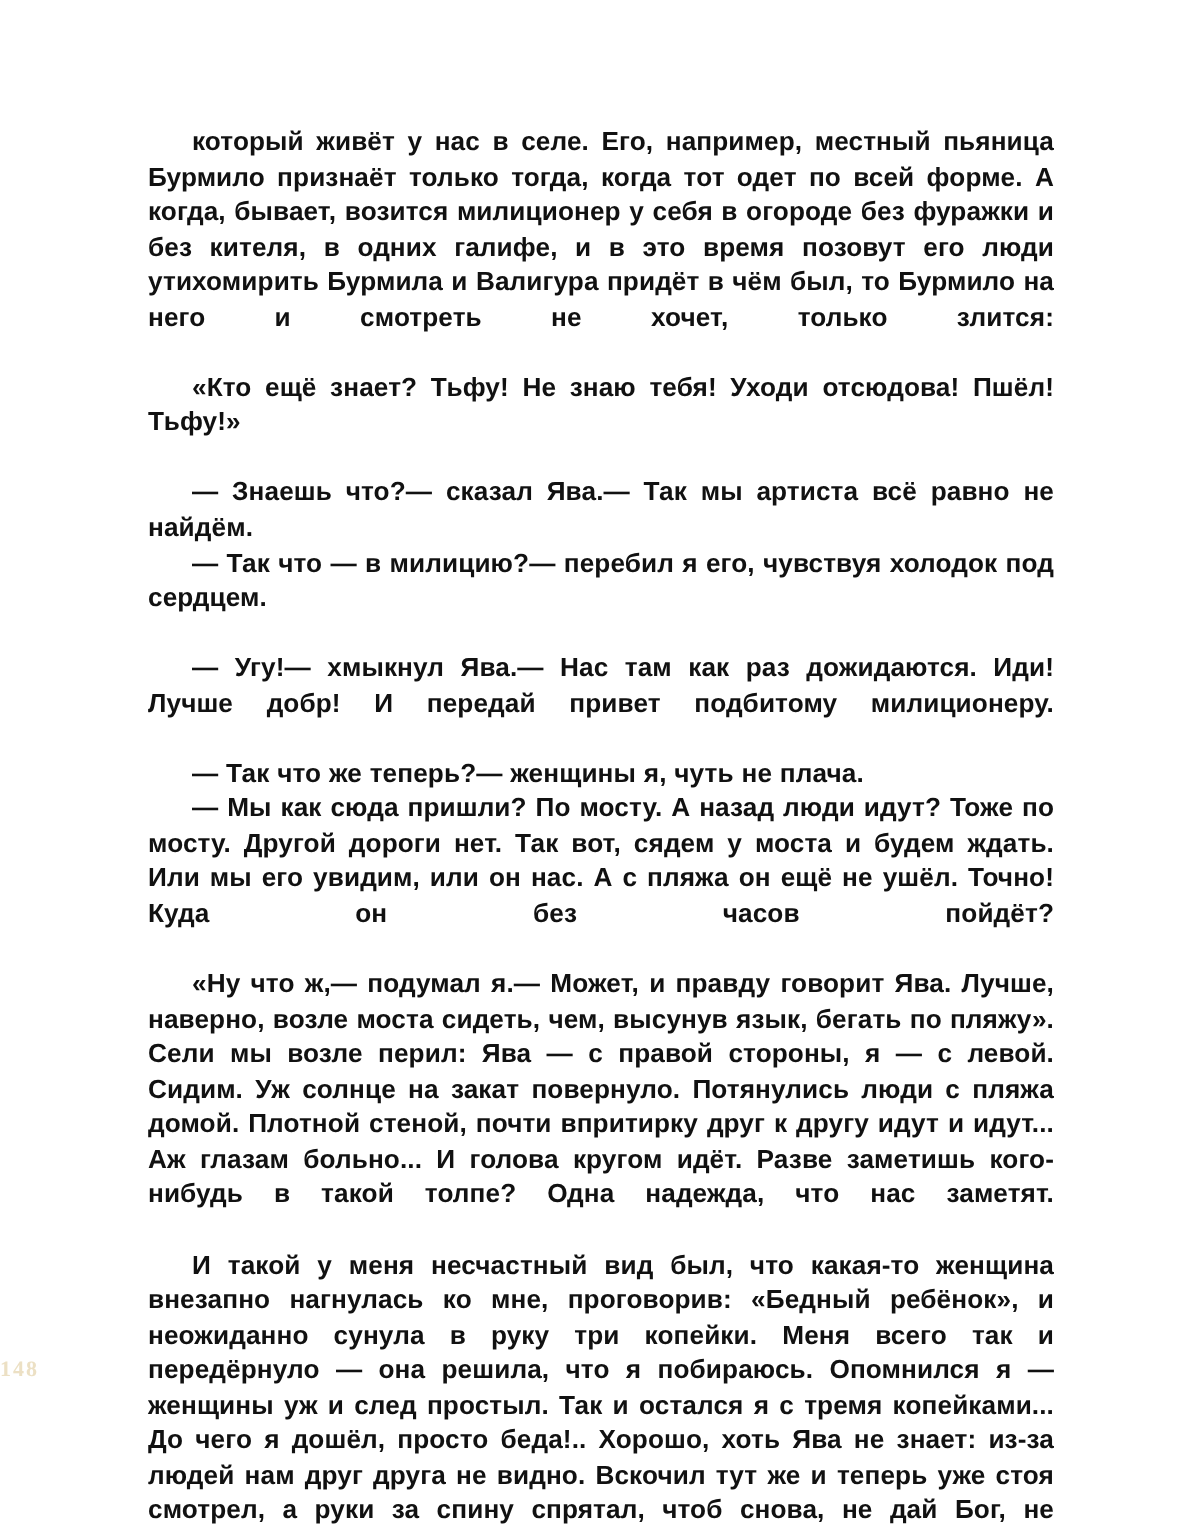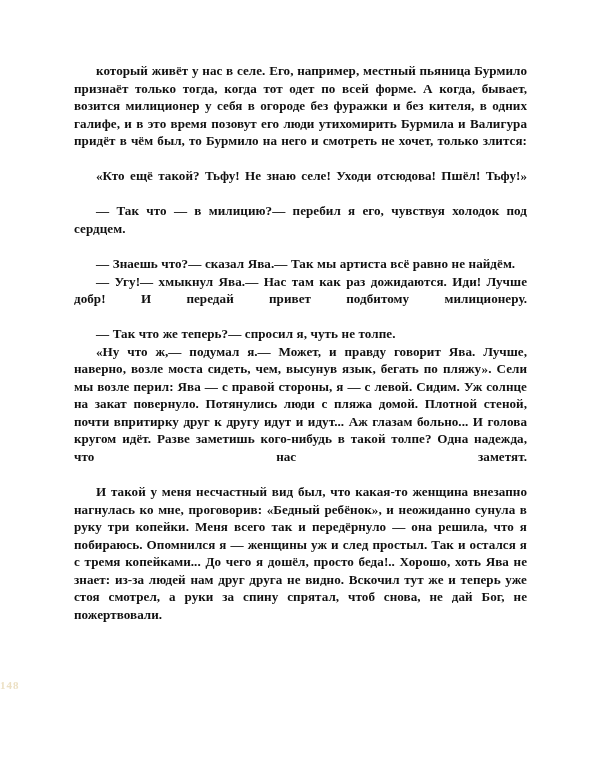--- a/index.html
+++ b/index.html
@@ -30,21 +30,21 @@
     margin: 0;
     text-align: justify;
     text-justify: inter-word;
     text-indent: 22px;
     font-size: 13.1px;
     line-height: 17.55px;
     color: #111111;
     font-weight: 700;
     letter-spacing: 0.05px;
     word-spacing: 0.2px;
-    font-family: Liberation Serif, serif;
+    font-family: Liberation Sans, sans-serif;
     -webkit-font-smoothing: none;
   }
   
   .para:after {
     content: "";
     display: inline-block;
     width: 100%;
   }
   .para.no-stretch:after {
     display: none;
@@ -62,25 +62,26 @@
     font-family: "Liberation Serif", "DejaVu Serif", serif;
   }
 </style>
 </head>
 <body>
 
 <div class="page">
 
   <div class="text-block">
     <p class="para">который живёт у нас в селе. Его, например, местный пьяница Бурмило признаёт только тогда, когда тот одет по всей форме. А когда, бывает, возится милиционер у себя в огороде без фуражки и без кителя, в одних галифе, и в это время позовут его люди утихомирить Бурмила и Валигура придёт в чём был, то Бурмило на него и смотреть не хочет, только злится:</p>
-    <p class="para">«Кто ещё такой? Тьфу! Не знаю селе! Уходи отсюдова! Пшёл! Тьфу!»</p>
+    <p class="para">«Кто ещё знает? Тьфу! Не знаю тебя! Уходи отсюдова! Пшёл! Тьфу!»</p>
+    <p class="para no-stretch">— Знаешь что?— сказал Ява.— Так мы артиста всё равно не найдём.</p>
     <p class="para">— Так что — в милицию?— перебил я его, чувствуя холодок под сердцем.</p>
-    <p class="para no-stretch">— Знаешь что?— сказал Ява.— Так мы артиста всё равно не найдём.</p>
     <p class="para">— Угу!— хмыкнул Ява.— Нас там как раз дожидаются. Иди! Лучше добр! И передай привет подбитому милиционеру.</p>
-    <p class="para no-stretch">— Так что же теперь?— спросил я, чуть не толпе.</p>
+    <p class="para no-stretch">— Так что же теперь?— женщины я, чуть не плача.</p>
+    <p class="para">— Мы как сюда пришли? По мосту. А назад люди идут? Тоже по мосту. Другой дороги нет. Так вот, сядем у моста и будем ждать. Или мы его увидим, или он нас. А с пляжа он ещё не ушёл. Точно! Куда он без часов пойдёт?</p>
     <p class="para">«Ну что ж,— подумал я.— Может, и правду говорит Ява. Лучше, наверно, возле моста сидеть, чем, высунув язык, бегать по пляжу». Сели мы возле перил: Ява — с правой стороны, я — с левой. Сидим. Уж солнце на закат повернуло. Потянулись люди с пляжа домой. Плотной стеной, почти впритирку друг к другу идут и идут... Аж глазам больно... И голова кругом идёт. Разве заметишь кого-нибудь в такой толпе? Одна надежда, что нас заметят.</p>
     <p class="para">И такой у меня несчастный вид был, что какая-то женщина внезапно нагнулась ко мне, проговорив: «Бедный ребёнок», и неожиданно сунула в руку три копейки. Меня всего так и передёрнуло — она решила, что я побираюсь. Опомнился я — женщины уж и след простыл. Так и остался я с тремя копейками... До чего я дошёл, просто беда!.. Хорошо, хоть Ява не знает: из-за людей нам друг друга не видно. Вскочил тут же и теперь уже стоя смотрел, а руки за спину спрятал, чтоб снова, не дай Бог, не пожертвовали.</p>
 
   </div>
 
   <div class="page-number">148</div>
 
 </div>
 
 </body></html>

